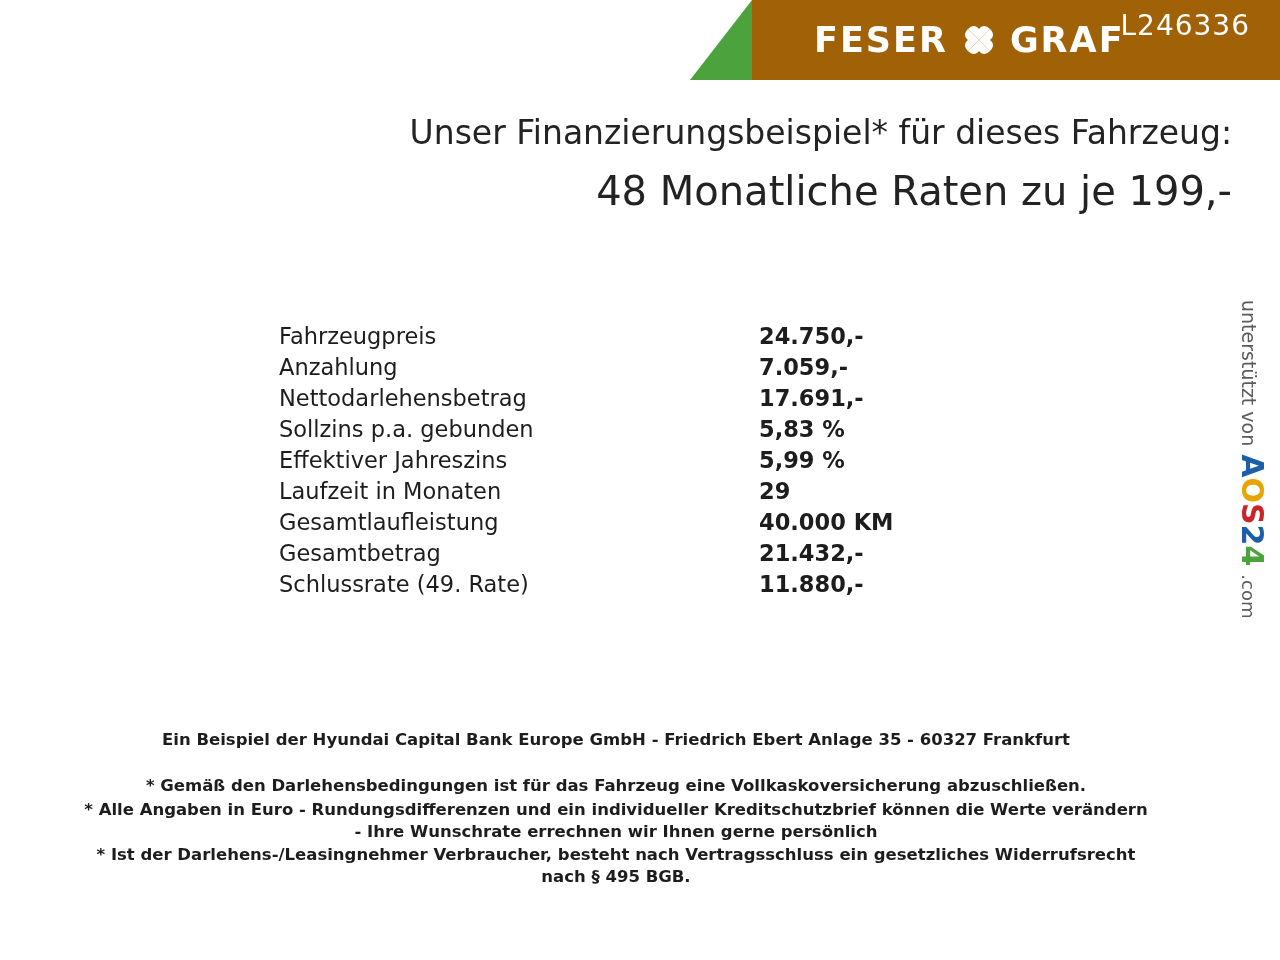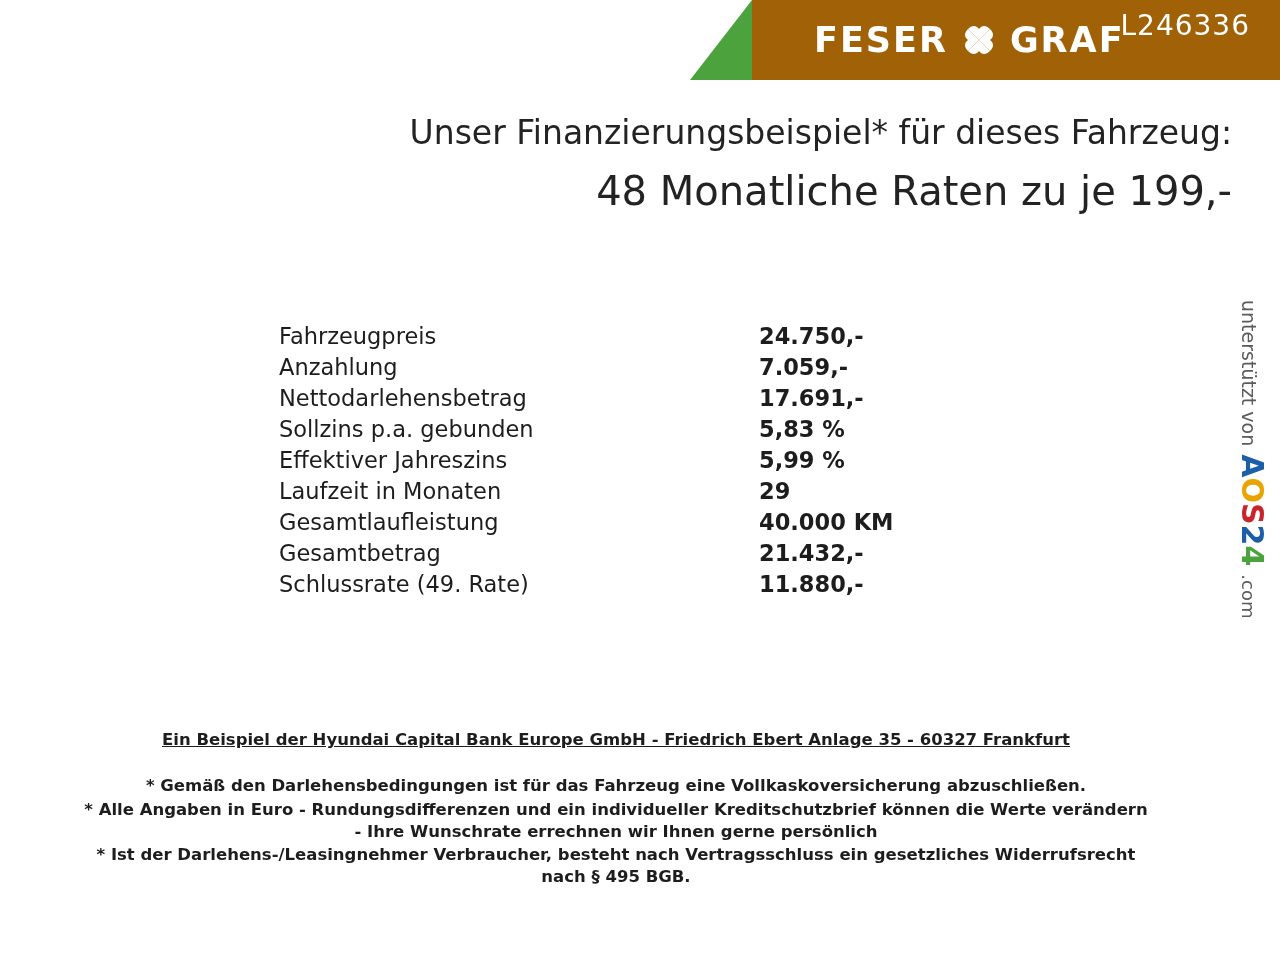--- a/index.html
+++ b/index.html
@@ -126,21 +126,20 @@
     top: 730px;
     width: 1232px;
     text-align: center;
   }
   .footer-bank {
     font-size: 16.5px;
     font-weight: 700;
     color: #1d1d1d;
     margin-bottom: 26px;
     white-space: nowrap;
-    text-decoration: underline;
   }
   .footer-note {
     font-size: 16.5px;
     font-weight: 700;
     color: #1d1d1d;
     line-height: 1.32;
     margin-bottom: 2px;
   }
   .footer-note.tight { margin-bottom: 0; }
 

